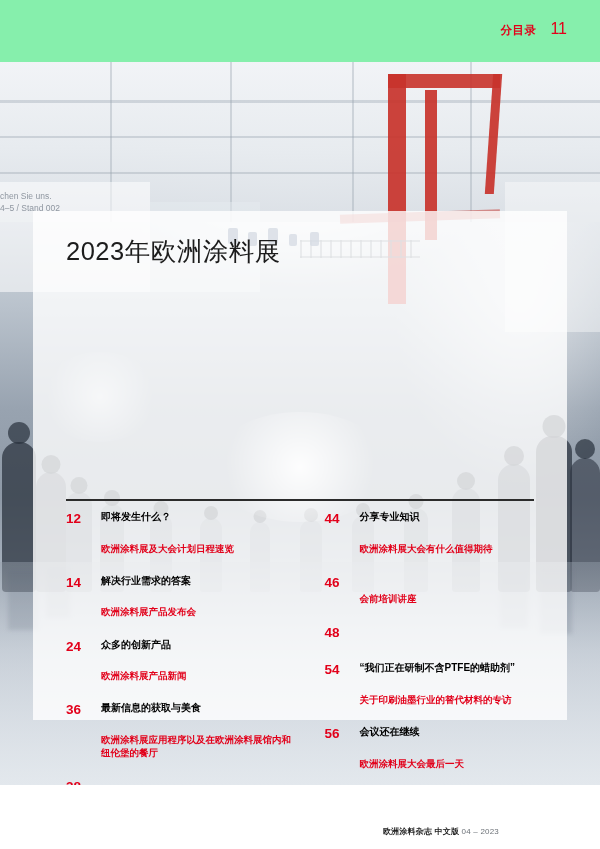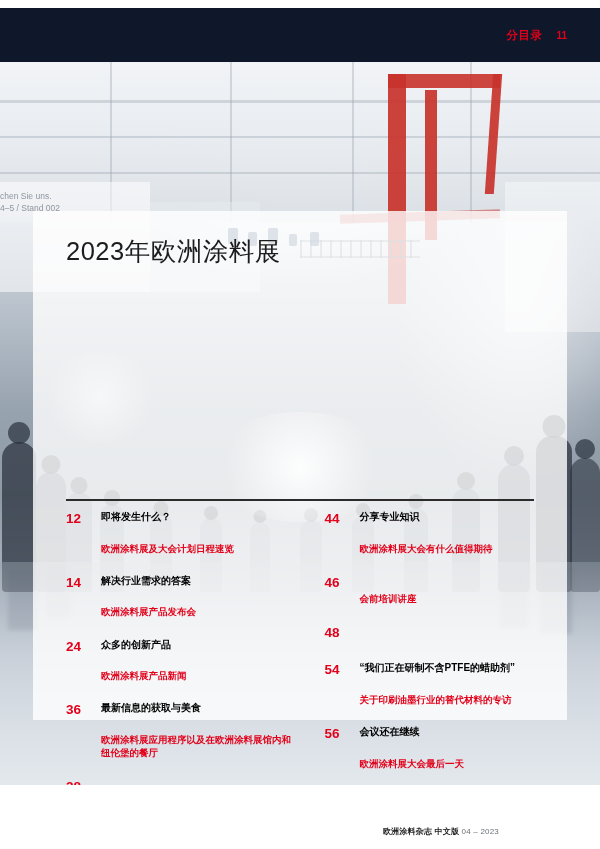--- a/index.html
+++ b/index.html
@@ -11,32 +11,32 @@
     position:relative;
   }
   .page{
     position:absolute;inset:0;
     width:600px;height:849px;
     background:#ffffff;
   }
 
   
   .header{
-    position:absolute;top:8px;left:0;width:600px;height:62px;
-    background:#0f172a;
+    position:absolute;top:0;left:0;width:600px;height:62px;
+    background:#86efac;
   }
   .header-inner{
     position:absolute;right:33px;top:20px;
     display:flex;align-items:baseline;gap:14px;
   }
   .header-label{
     color:#e2001a;font-size:11.5px;font-weight:bold;letter-spacing:.5px;
   }
   .header-page{
-    color:#e2001a;font-size:10px;font-weight:bold;
+    color:#e2001a;font-size:16px;font-weight:normal;
   }
 
   
   .photo{
     position:absolute;top:62px;left:0;width:600px;height:723px;
     overflow:hidden;
     background:#c9cfd6;
   }
   .photo-bg{
     position:absolute;inset:0;

